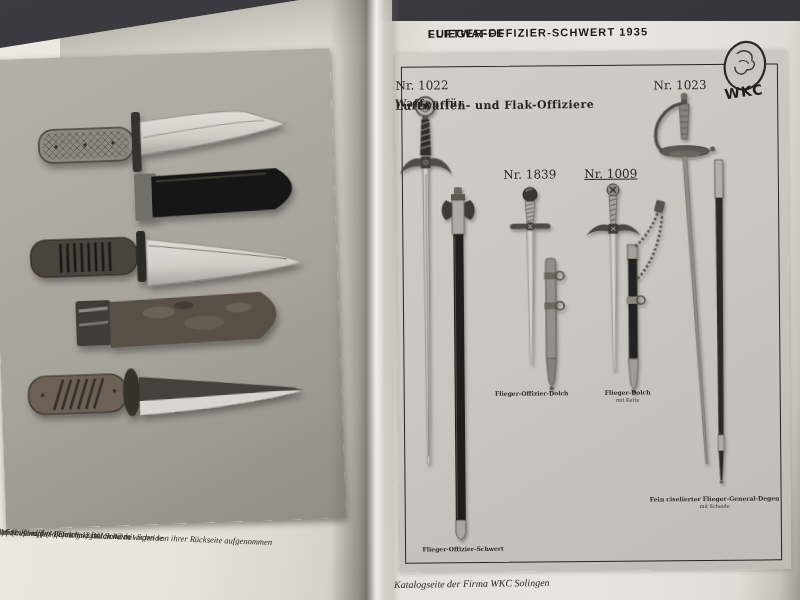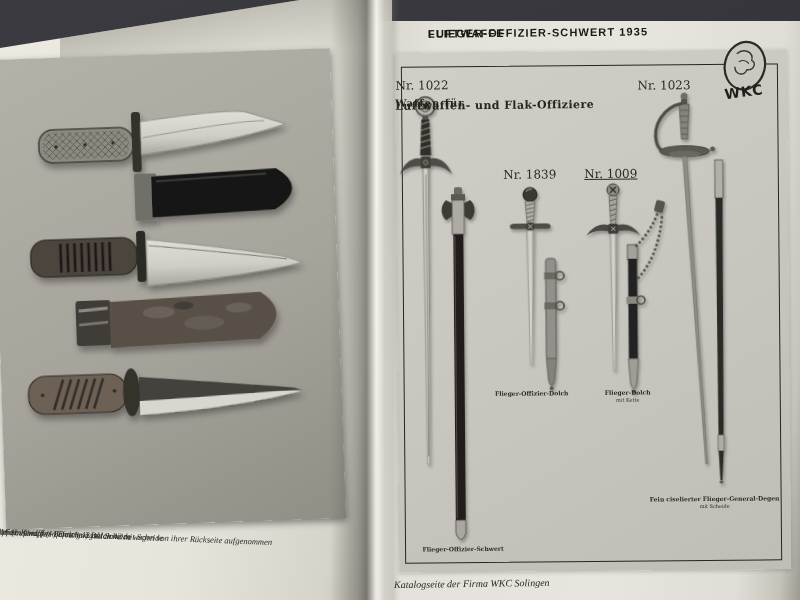--- a/index.html
+++ b/index.html
@@ -305,21 +305,21 @@
       </svg>
 
       <div class="cat-title">
         <div class="t1">Waffen für</div>
         <div class="t2">Luftwaffen- und Flak-Offiziere</div>
       </div>
 
       <div class="cat-text nr-label" style="left:27px;top:26px;">Nr. 1022</div>
       <div class="cat-text nr-label" style="left:134px;top:116px;">Nr. 1839</div>
       <div class="cat-text nr-label" style="left:215px;top:116px;text-decoration:underline;">Nr. 1009</div>
-      <div class="cat-text nr-label" style="left:269px;top:28px;">Nr. 1023</div>
+      <div class="cat-text nr-label" style="left:285px;top:28px;">Nr. 1023</div>
 
       <div class="cat-text item-caption" style="left:64px;top:493px;">Flieger-Offizier-Schwert</div>
       <div class="cat-text item-caption" style="left:134px;top:338px;">Flieger-Offizier-Dolch</div>
       <div class="cat-text item-caption" style="left:230px;top:338px;">Flieger-Dolch</div>
       <div class="cat-text item-caption-sub" style="left:230px;top:346px;">mit Kette</div>
       <div class="cat-text item-caption" style="left:316px;top:445px;">Fein ciselierter Flieger-General-Degen</div>
       <div class="cat-text item-caption-sub" style="left:316px;top:453px;">mit Scheide</div>
     </div>
 
     <div class="right-footer">Katalogseite der Firma WKC Solingen</div>

